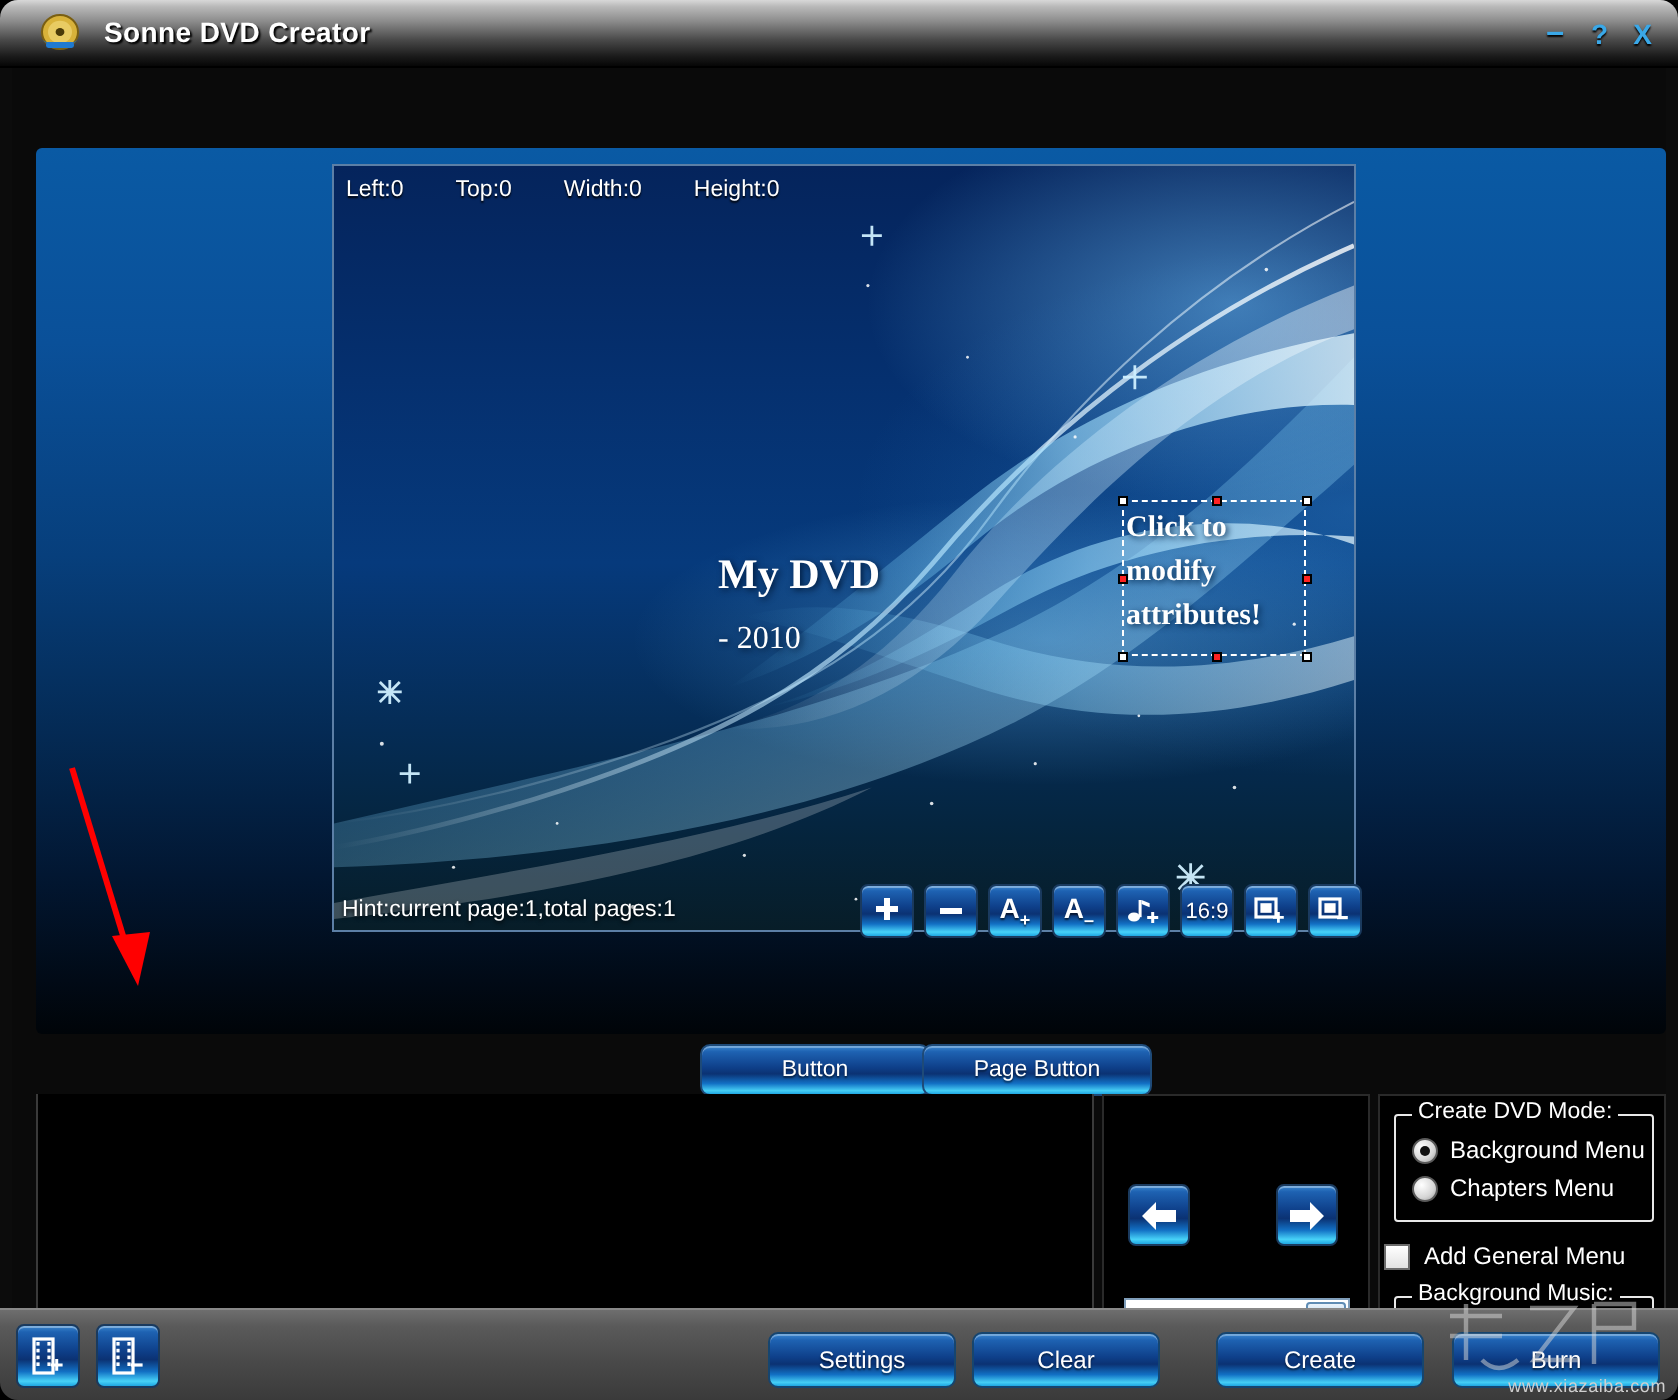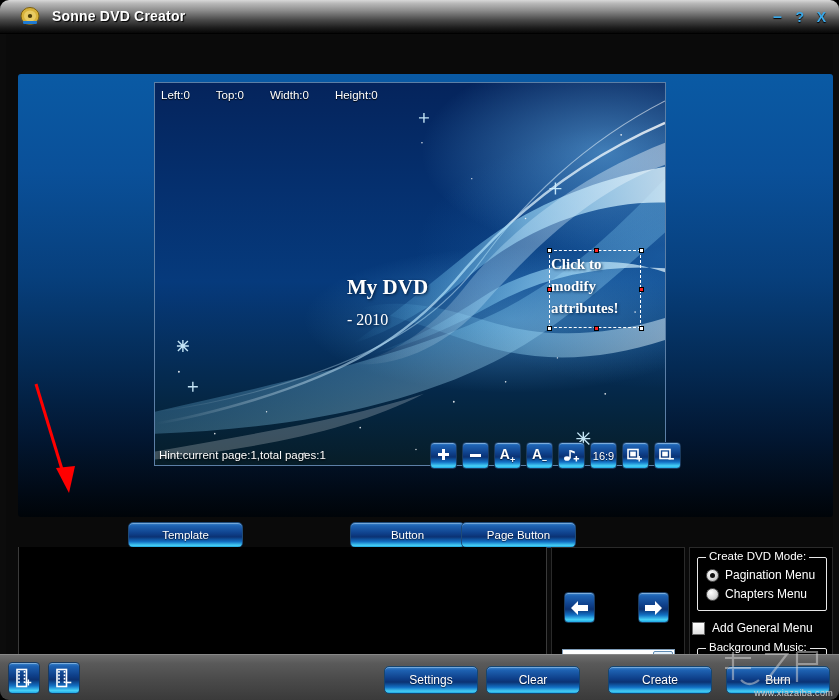--- a/index.html
+++ b/index.html
@@ -44,21 +44,21 @@
   }
   .blue-panel {
     position: absolute; left: 12px; top: 40px; width: 815px; height: 443px;
     background: linear-gradient(to bottom, #0a5aa4 0%, #0a5099 22%, #073f7c 46%,
                 #042a54 66%, #021732 82%, #010a16 94%, #000408 100%);
     border-radius: 3px;
   }
 
   
   .preview {
-    position: absolute; left: 148px; top: 48px; width: 512px; height: 384px;
+    position: absolute; left: 160px; top: 48px; width: 512px; height: 384px;
     border: 1px solid #5c7fa6;
     background: #00112e; overflow: hidden;
   }
   .preview-bg {
     position: absolute; inset: 0;
     background:
       radial-gradient(ellipse 55% 40% at 88% 18%, rgba(120,200,255,.50), rgba(0,0,0,0) 65%),
       radial-gradient(ellipse 60% 28% at 70% 62%, rgba(110,195,255,.38), rgba(0,0,0,0) 68%),
       radial-gradient(ellipse 70% 50% at 100% 45%, rgba(60,150,225,.35), rgba(0,0,0,0) 70%),
       linear-gradient(to bottom, #05245c 0%, #05306f 28%, #063a7c 52%, #052c55 74%, #05243c 88%, #071d28 100%);
@@ -391,23 +391,20 @@
       </svg>
     </div>
     <div class="toolbtn" style="left:648px; top:408px;">
       <svg width="17" height="15" viewBox="0 0 17 15">
         <rect x="1" y="1.5" width="10" height="9" fill="none" stroke="#fff" stroke-width="1.6"></rect>
         <rect x="3.2" y="3.6" width="5.6" height="4.8" fill="#fff"></rect>
         <rect x="9.5" y="10" width="5.4" height="1.6" fill="#fff"></rect>
       </svg>
     </div>
 
-    <div class="tab" style="left:122px; width:115px;">
-      <span>Template</span>
-    </div>
     <div class="tab" style="left:344px; width:115px;text-align:right;">
       <span>Button</span>
     </div>
     <div class="tab" style="left:455px; width:115px;">
       <span>Page Button</span>
     </div>
 
     <div class="work-area"></div>
 
     <div class="mid-panel">
@@ -429,21 +426,21 @@
             </svg>
         </span>
       </div>
     </div>
 
     <div class="right-panel">
       <div class="groupbox" style="left:7px; top:9px; width:130px; height:54px;">
         <span class="gb-title">Create DVD Mode:</span>
         <div class="radio-row" style="left:8px; top:10px;">
           <span class="radio checked"></span>
-          <span>Pagination Menu</span>
+          <span>Background Menu</span>
         </div>
         <div class="radio-row" style="left:8px; top:29px;">
           <span class="radio"></span>
           <span>Chapters Menu</span>
         </div>
       </div>
 
       <div class="check-row" style="left:2px; top:73px;justify-content:center;">
         <span class="checkbox"></span>
         <span>Add General Menu</span>

